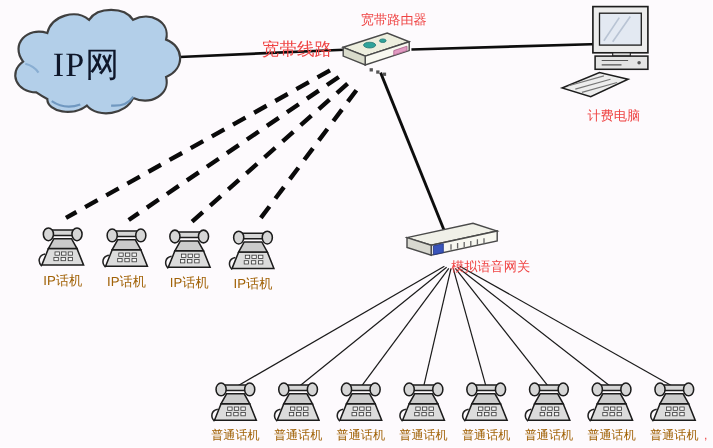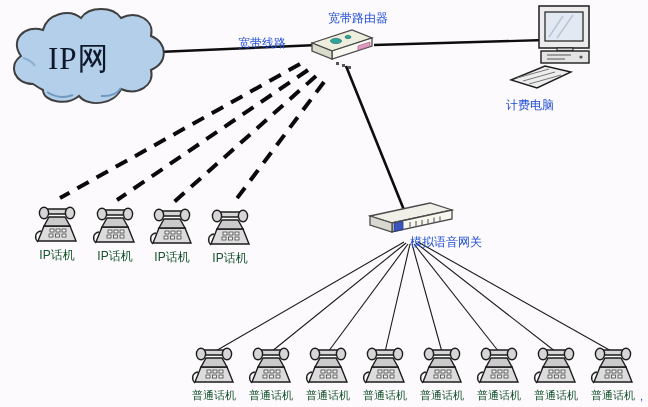--- a/index.html
+++ b/index.html
@@ -14,49 +14,49 @@
     overflow:hidden;
   }
 
   .wires { position:absolute; left:0; top:0; width:648px; height:407px; }
 
   .node { position:absolute; }
 
   .label {
     position:absolute;
     font-size:12px;
-    color:#1d4ed8;
+    color:#ef4444;
     white-space:nowrap;
     font-family:"Liberation Sans", sans-serif;
   }
 
   .phone-node { width:48px; height:42px; }
   .phone-node .phone-label {
     position:absolute;
     top:44px;
     left:50%;
     transform:translateX(-50%);
     font-size:12px;
-    color:#14532d;
+    color:#a16207;
     white-space:nowrap;
   }
   .analog .phone-label { font-size:11px; }
 
   .cloud-text {
     position:absolute;
     left:46px;
     top:34px;
     font-family:"Liberation Serif","DejaVu Serif",serif;
     font-size:31px;
     font-weight:500;
     color:#0f172a;
     letter-spacing:1px;
   }
 
-  .small-label { font-size:12px; }
+  .small-label { font-size:16px; }
 
   svg { display:block; }
 </style>
 </head>
 <body>
 
 <svg width="0" height="0" style="position:absolute" aria-hidden="true">
   <defs>
     <symbol id="sym-phone" viewBox="0 0 48 40">
       <path d="M8,27 c-6,1 -7,7 -3,11" fill="none" stroke="#222" stroke-width="1.4"></path>
@@ -142,21 +142,21 @@
       <rect x="36" y="47" width="48" height="12" fill="#e4e4e4" stroke="#1d1d1d" stroke-width="1.4"></rect>
       <line x1="42" y1="51" x2="66" y2="51" stroke="#555" stroke-width="1"></line>
       <line x1="42" y1="55" x2="60" y2="55" stroke="#555" stroke-width="1"></line>
       <circle cx="76" cy="53" r="1.6" fill="#555"></circle>
       <polygon points="6,76 40,62 66,68 32,84" fill="#ededed" stroke="#1d1d1d" stroke-width="1.4"></polygon>
       <line x1="12" y1="74" x2="44" y2="65" stroke="#777" stroke-width="1"></line>
       <line x1="18" y1="77" x2="50" y2="68" stroke="#777" stroke-width="1"></line>
       <line x1="24" y1="80" x2="56" y2="71" stroke="#777" stroke-width="1"></line>
     </svg>
   </div>
-  <div class="label" style="left:495px; top:97px; width:70px; text-align:center;">计费电脑</div>
+  <div class="label" style="left:523px; top:97px; width:70px; text-align:center;">计费电脑</div>
 
   <div class="node" style="left:368px; top:200px; width:86px; height:46px;">
     <svg width="86" height="46" viewBox="0 0 86 46">
       <polygon points="2,16 62,3 84,10 24,23" fill="#f0f0e8" stroke="#4a4a4a" stroke-width="1.3"></polygon>
       <polygon points="24,23 84,10 84,19 24,32" fill="#f7f7f0" stroke="#4a4a4a" stroke-width="1.3"></polygon>
       <polygon points="2,16 24,23 24,32 2,25" fill="#d8d8d0" stroke="#4a4a4a" stroke-width="1.3"></polygon>
       <polygon points="26,23.5 35,21.6 35,29.6 26,31.5" style="fill:var(--gateway_blue, #3a55bb);" stroke="#26398a" stroke-width="0.8"></polygon>
       <g stroke="#666" stroke-width="1.2">
         <line x1="42" y1="22" x2="42" y2="27"></line>
         <line x1="48" y1="21" x2="48" y2="26"></line>

